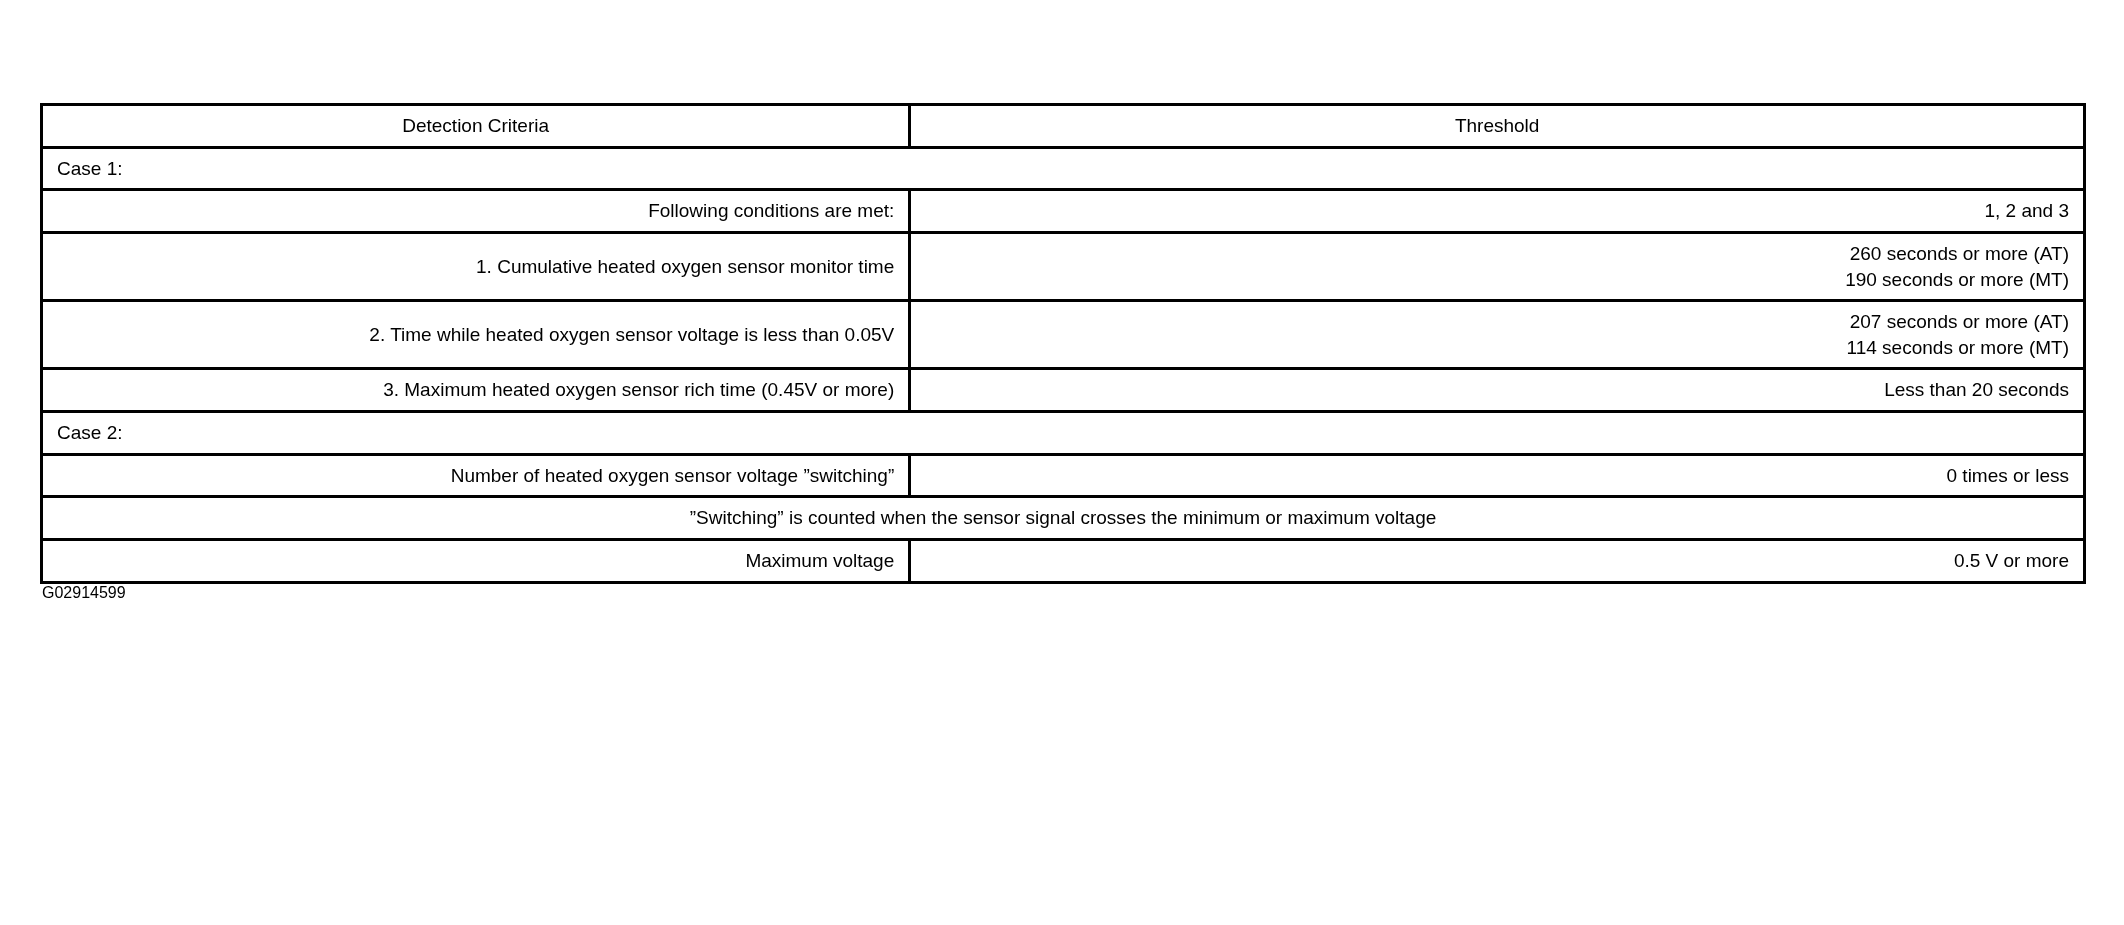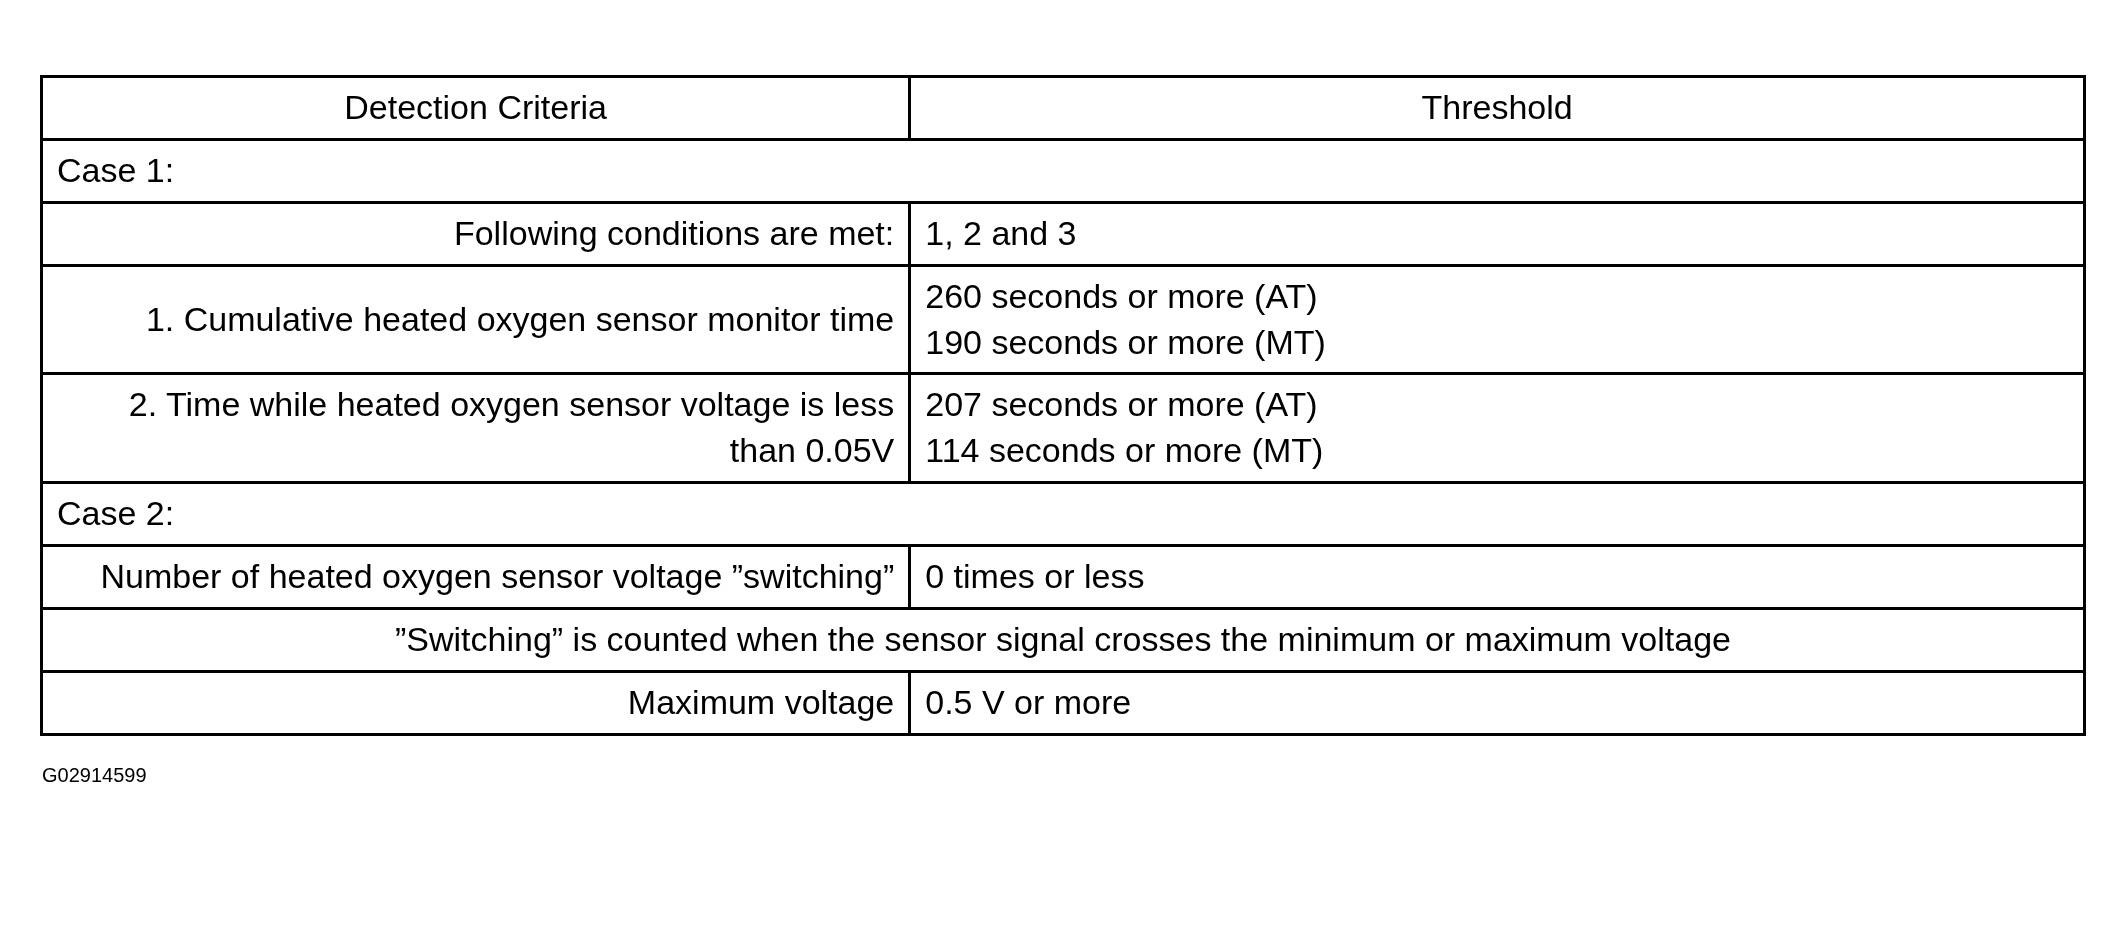--- a/index.html
+++ b/index.html
@@ -18,54 +18,54 @@
   .page {
     position: absolute;
     left: 40px;
     top: 75px;
     width: 2046px;
   }
   table.criteria-table {
     width: 100%;
     border-collapse: collapse;
     table-layout: fixed;
-    font-size: 34px;
+    font-size: 19px;
+    margin-top: 28px;
   }
   .criteria-table th,
   .criteria-table td {
     border: 3px solid #000000;
     padding: 7px 14px;
     line-height: 1.35;
     vertical-align: middle;
     word-wrap: break-word;
   }
   .criteria-table th {
     font-weight: normal;
     text-align: center;
   }
   col.col-criteria { width: 42.5%; }
   col.col-threshold { width: 57.5%; }
   td.crit {
     text-align: right;
   }
   td.thr {
-    text-align: left;
+    text-align: right;
   }
   td.section {
     font-weight: normal;
     text-align: left;
   }
   td.fullspan {
     font-weight: normal;
     text-align: center;
   }
   .figure-id {
-    margin-top: 28px;
     padding-left: 2px;
-    font-size: 20px;
+    font-size: 16px;
     font-weight: normal;
     color: #000000;
   }
 </style>
 </head>
 <body>
 
 <div class="page">
 
   <table class="criteria-table">
@@ -100,20 +100,26 @@
     </tr>
 
     <tr>
       <td class="crit">2. Time while heated oxygen sensor voltage is less than 0.05V</td>
       <td class="thr">
         <div>207 seconds or more (AT)</div>
         <div>114 seconds or more (MT)</div>
       </td>
     </tr>
 
+    <tr>
+      <td class="crit">3. Maximum heated oxygen sensor rich time (0.45V or more)</td>
+      <td class="thr">
+        <div>Less than 20 seconds</div>
+      </td>
+    </tr>
 
     <tr>
       <td colspan="2" class="section">Case 2:</td>
     </tr>
 
     <tr>
       <td class="crit">Number of heated oxygen sensor voltage ”switching”</td>
       <td class="thr">
         <div>0 times or less</div>
       </td>

